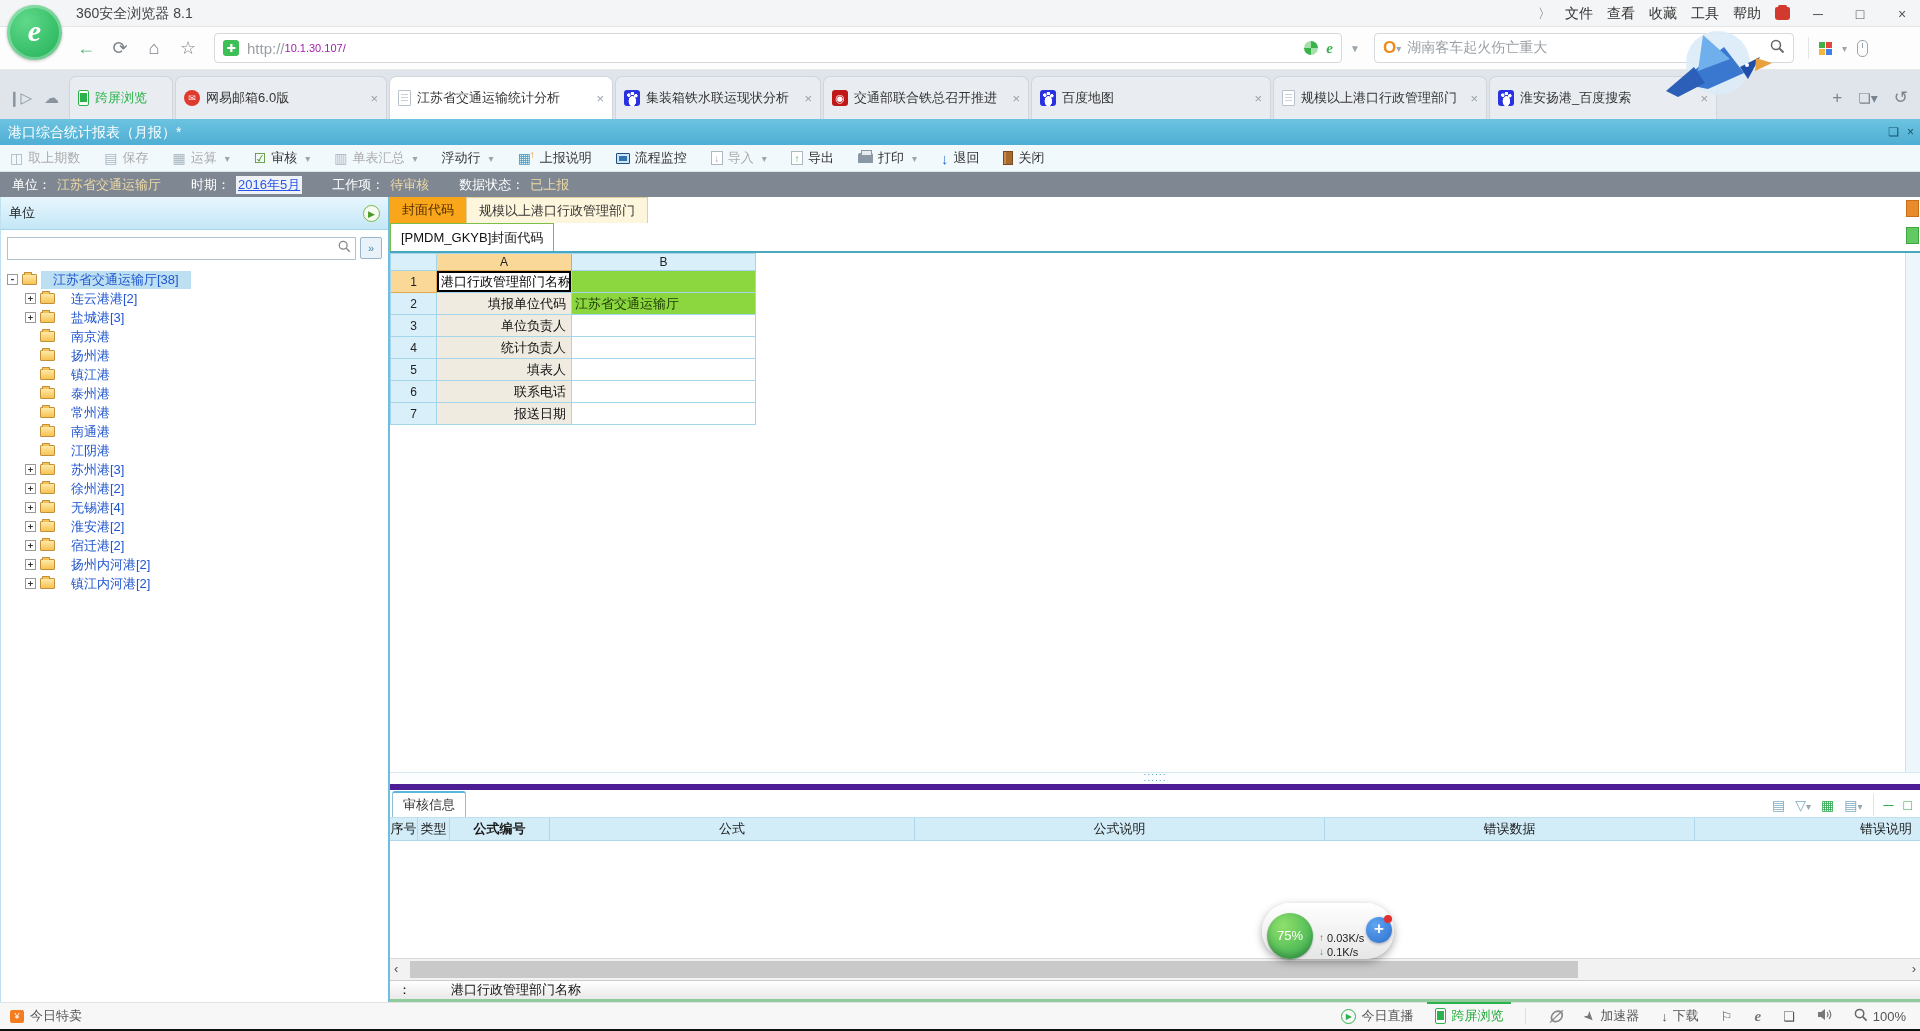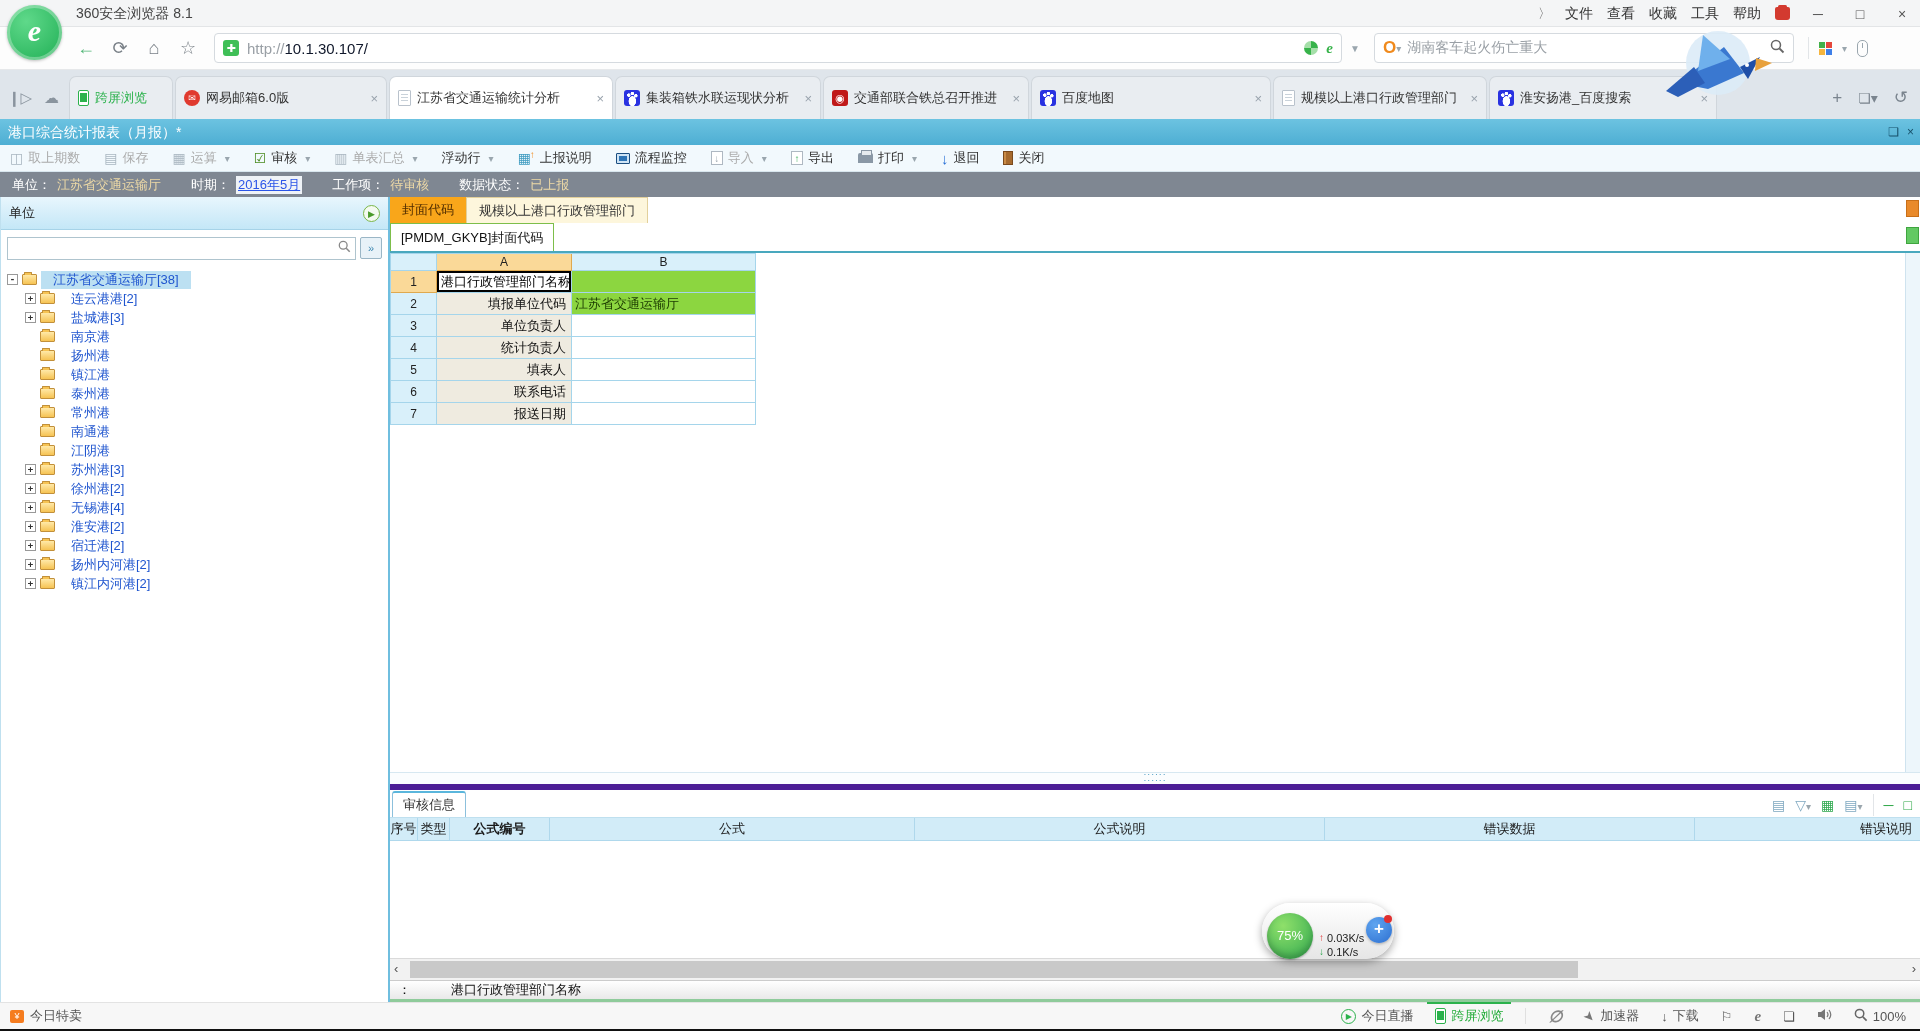--- a/index.html
+++ b/index.html
@@ -21,21 +21,21 @@
   .skin-icon::after{content:"";position:absolute;left:3px;top:-2px;width:9px;height:3px;background:#D33A2F;border-radius:2px;}
   .winbtn{width:28px;text-align:center;color:#555;font-size:14px;cursor:default;}
 
   
   .navbar{position:absolute;left:0;top:27px;width:1920px;height:43px;background:#FDFDFD;border-bottom:1px solid #E6E8EA;display:flex;align-items:center;padding-left:72px;}
   .navbtn{width:28px;text-align:center;font-size:18px;color:#7A8188;margin-right:6px;}
   .navbtn.back{color:#57B87B;font-weight:bold;}
   .urlbox{width:1128px;height:30px;border:1px solid #D5DADF;border-radius:4px;background:#fff;display:flex;align-items:center;padding:0 8px;margin-left:6px;}
   .shield{width:16px;height:16px;background:#3FBF57;border-radius:3px;color:#fff;font-size:11px;line-height:16px;text-align:center;margin-right:8px;}
   .url-proto{color:#9AA0A6;font-size:15px;}
-  .url-host{color:#0f172a;font-size:15px;}
+  .url-host{color:#a21caf;font-size:11px;}
   .url-right{margin-left:auto;display:flex;align-items:center;gap:8px;}
   .pinwheel{width:14px;height:14px;border-radius:50%;background:conic-gradient(#37B34A 0 25%,#A5DFA9 0 50%,#37B34A 0 75%,#A5DFA9 0);}
   .green-e{color:#37B34A;font:italic bold 15px "Liberation Serif",serif;}
   .dd{color:#9AA6AE;font-size:10px;}
   .searchbox{width:420px;height:30px;border:1px solid #D5DADF;border-radius:4px;background:#fff;display:flex;align-items:center;padding:0 8px;margin-left:14px;position:relative;}
   .o-logo{color:#F08A1D;font-weight:bold;font-size:17px;}
   .search-text{color:#9AA0A6;font-size:14px;margin-left:6px;white-space:nowrap;}
   .mag{margin-left:auto;}
   .nav-right{display:flex;align-items:center;gap:10px;margin-left:14px;}
   .vsep{width:1px;height:22px;background:#E2E5E8;}

